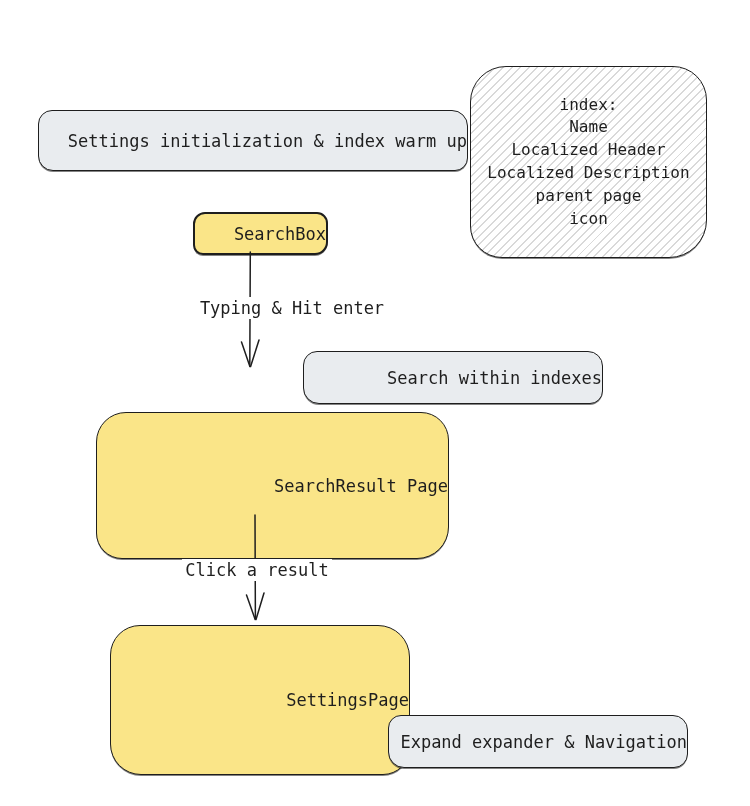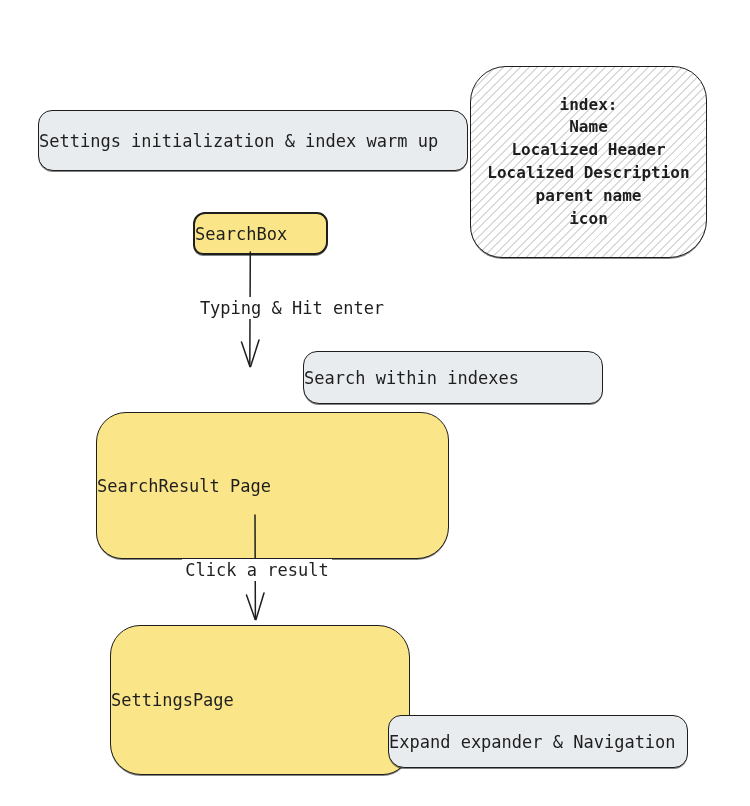--- a/index.html
+++ b/index.html
@@ -10,21 +10,21 @@
     overflow: hidden;
     font-family: "DejaVu Sans Mono", "Liberation Mono", monospace;
     color: #1e1e1e;
   }
   .node {
     position: absolute;
     box-sizing: border-box;
     border: 1.8px solid #1e1e1e;
     display: flex;
     align-items: center;
-    justify-content: flex-start;
+    justify-content: flex-end;
     text-align: center;
     font-size: 17px;
     letter-spacing: 0;
     box-shadow: 0 1.5px 0 -0.5px rgba(30,30,30,0.55);
   }
   .yellow { background: #fae588; }
   .gray   { background: #e9ecef; }
 
   
   .hatched {
@@ -83,31 +83,31 @@
     background: #ffffff;
     font-size: 17px;
     line-height: 22px;
     padding: 0 2px;
     white-space: nowrap;
     text-align: center;
   }
   #label-typing { left: 161px; top: 297px; width: 188px; margin-left: 35px; }
   #label-click  { left: 182px; top: 559px; width: 146px; }
 
-  .index-line { width: 100%; font-weight: bold; }
+  .index-line { width: 100%; }
 </style>
 </head>
 <body>
 
 <div class="node hatched" id="node-index">
   <div class="index-line">index:</div>
   <div class="index-line">Name</div>
   <div class="index-line">Localized Header</div>
   <div class="index-line">Localized Description</div>
-  <div class="index-line">parent name</div>
+  <div class="index-line">parent page</div>
   <div class="index-line">icon</div>
 </div>
 
 <div class="node gray" id="node-settings-init">
   <span>Settings initialization &amp; index warm up</span>
 </div>
 
 <div class="node yellow" id="node-search-box">
   <span>SearchBox</span>
 </div>

